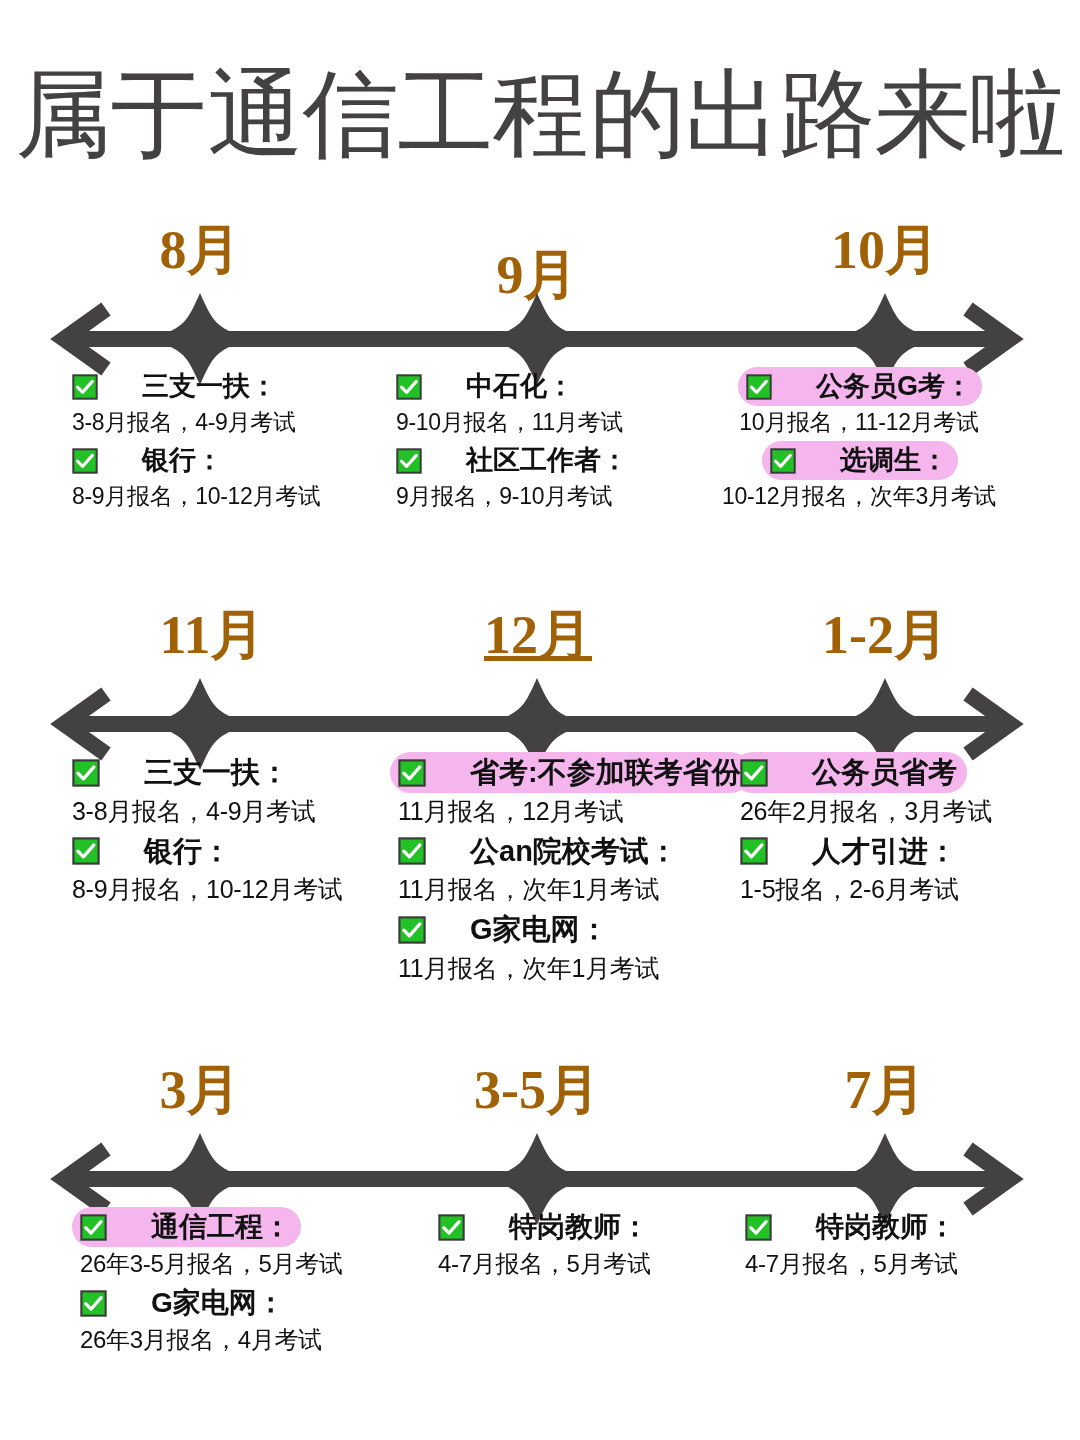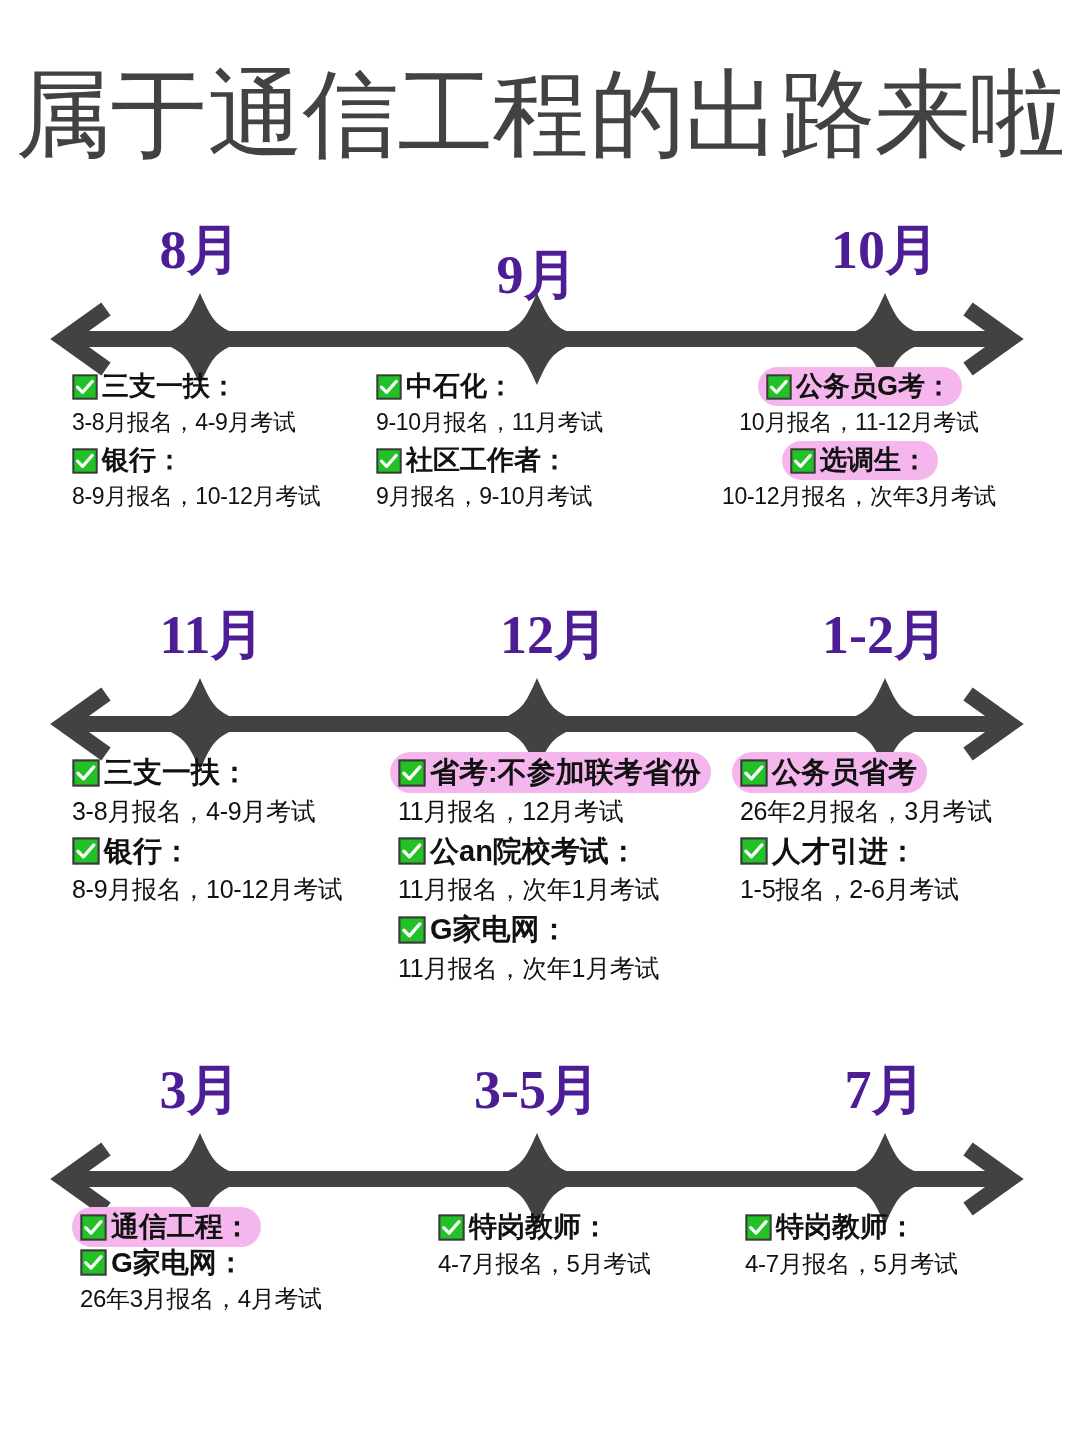--- a/index.html
+++ b/index.html
@@ -68,21 +68,21 @@
   .months {
     position: relative;
     height: 78px;
   }
   .month-label {
     position: absolute;
     transform: translateX(-50%);
     font-family: "Liberation Serif", "DejaVu Serif", serif;
     font-weight: 700;
     font-size: 54px;
-    color: #4c1d95;
+    color: #a16207;
     line-height: 1;
     white-space: nowrap;
     top: 8px;
   }
 
   
   .axis {
     position: relative;
     height: 78px;
   }
@@ -129,20 +129,21 @@
     margin-right: 4px;
     vertical-align: middle;
   }
   .chk svg { display: block; }
 
   .head-text {
     font-weight: 700;
     font-size: 27px;
     color: #111;
     letter-spacing: 0px;
+    margin-left: 40px;
   }
   .sub-text {
     font-size: 23px;
     color: #111;
     line-height: 1.2;
     margin: 5px 0 9px 0;
     white-space: nowrap;
     letter-spacing: -0.3px;
   }
 
@@ -208,21 +209,21 @@
           <div class="entry"><div class="entry-head">
               <span class="chk">
                 <svg width="26" height="26" viewBox="0 0 26 26">
     <rect x="1.3" y="1.3" width="23.4" height="23.4" fill="#22C126" stroke="#3a3a3a" stroke-width="2"></rect>
     <path d="M5.5 13.2 L10.6 18.4 L20.3 7.4" fill="none" stroke="#ffffff" stroke-width="3.1" stroke-linecap="round" stroke-linejoin="round"></path>
   </svg>
               </span>
               <span class="head-text">银行：</span>
             </div><div class="sub-text">8-9月报名，10-12月考试</div></div>
         </div>
-        <div class="col" style="left: 376px;">
+        <div class="col" style="left: 396px;">
           <div class="entry"><div class="entry-head">
               <span class="chk">
                 <svg width="26" height="26" viewBox="0 0 26 26">
     <rect x="1.3" y="1.3" width="23.4" height="23.4" fill="#22C126" stroke="#3a3a3a" stroke-width="2"></rect>
     <path d="M5.5 13.2 L10.6 18.4 L20.3 7.4" fill="none" stroke="#ffffff" stroke-width="3.1" stroke-linecap="round" stroke-linejoin="round"></path>
   </svg>
               </span>
               <span class="head-text">中石化：</span>
             </div><div class="sub-text">9-10月报名，11月考试</div></div>
           <div class="entry"><div class="entry-head">
@@ -255,21 +256,21 @@
   </svg>
               </span>
               <span class="head-text">选调生：</span>
             </div><div class="sub-text">10-12月报名，次年3月考试</div></div>
         </div>
       </div>
     </div>
     <div class="section sec2" style="top: 600px;">
       <div class="months">
         <div class="month-label" style="left: 212px;">11月</div>
-        <div class="month-label" style="left: 554px;">12月</div>
+        <div class="month-label" style="left: 538px; text-decoration: underline;">12月</div>
         <div class="month-label" style="left: 885px;">1-2月</div>
       </div>
       <div class="axis">
         <svg width="1080" height="110" viewBox="0 0 1080 110">
           <rect x="62" y="38" width="950" height="16" fill="#434141"></rect>
           <path d="M 106 16 L 64 46 L 106 76" fill="none" stroke="#434141" stroke-width="16" stroke-linejoin="miter" stroke-linecap="butt"></path>
           <path d="M 968 16 L 1010 46 L 968 76" fill="none" stroke="#434141" stroke-width="16" stroke-linejoin="miter" stroke-linecap="butt"></path>
           <path d="M 200 0
           C 213.8 30.82 215.18 32.2 246 46
           C 215.18 59.8 213.8 61.18 200 92
@@ -393,21 +394,21 @@
         <div class="col" style="left: 80px;">
           <div class="entry"><div class="entry-head">
               <span class="hlbg"></span>
               <span class="chk">
                 <svg width="27" height="27" viewBox="0 0 26 26">
     <rect x="1.3" y="1.3" width="23.4" height="23.4" fill="#22C126" stroke="#3a3a3a" stroke-width="2"></rect>
     <path d="M5.5 13.2 L10.6 18.4 L20.3 7.4" fill="none" stroke="#ffffff" stroke-width="3.1" stroke-linecap="round" stroke-linejoin="round"></path>
   </svg>
               </span>
               <span class="head-text">通信工程：</span>
-            </div></div>
+            </div><div class="sub-text">26年3-5月报名，5月考试</div></div>
           <div class="entry"><div class="entry-head">
               <span class="chk">
                 <svg width="27" height="27" viewBox="0 0 26 26">
     <rect x="1.3" y="1.3" width="23.4" height="23.4" fill="#22C126" stroke="#3a3a3a" stroke-width="2"></rect>
     <path d="M5.5 13.2 L10.6 18.4 L20.3 7.4" fill="none" stroke="#ffffff" stroke-width="3.1" stroke-linecap="round" stroke-linejoin="round"></path>
   </svg>
               </span>
               <span class="head-text">G家电网：</span>
             </div><div class="sub-text">26年3月报名，4月考试</div></div>
         </div>

